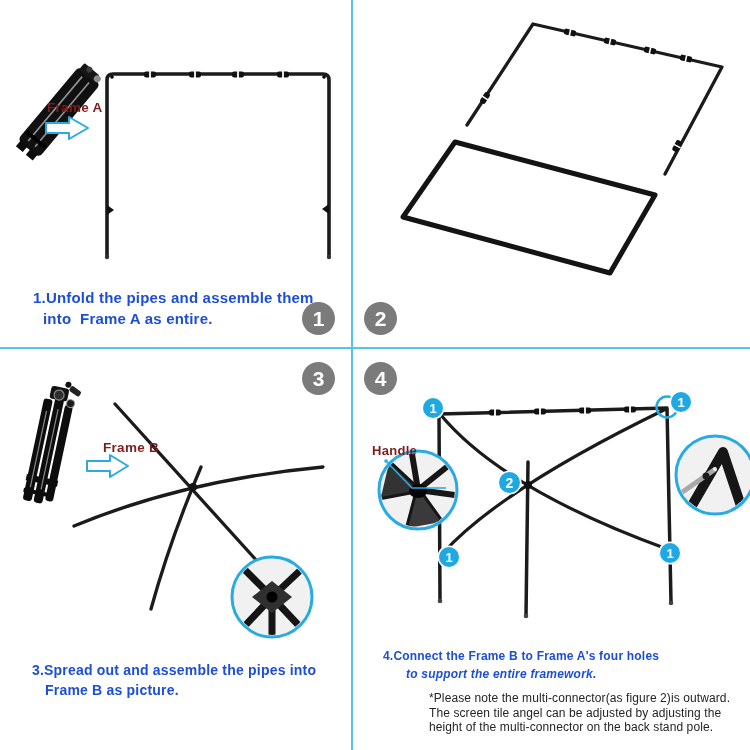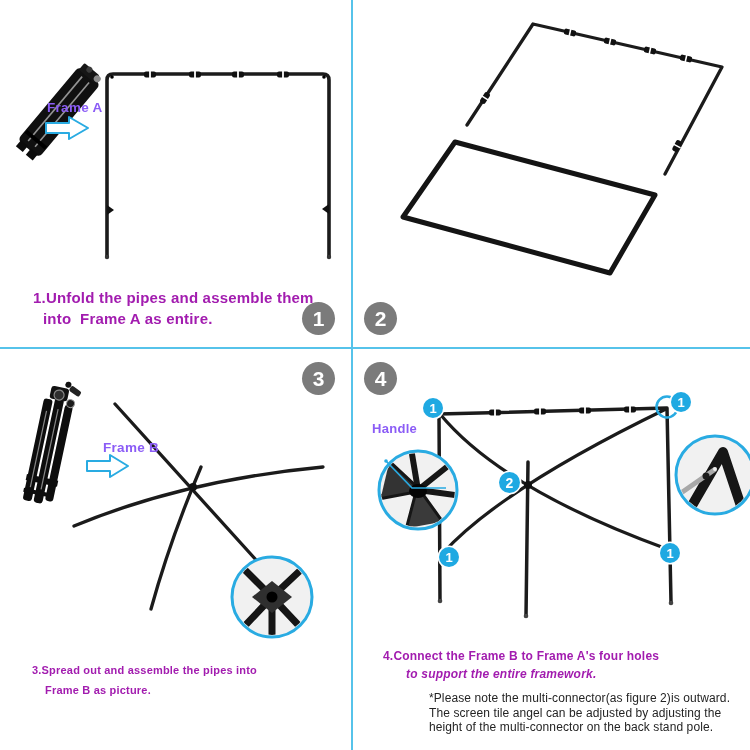--- a/index.html
+++ b/index.html
@@ -13,37 +13,37 @@
     background:#7b7b7b;color:#fff;font-weight:bold;font-size:21px;
     display:flex;align-items:center;justify-content:center;}
   .sc1{left:302px;top:302px;} .sc2{left:364px;top:302px;}
   .sc3{left:302px;top:362px;} .sc4{left:364px;top:362px;}
   .badge{position:absolute;z-index:5;width:20px;height:20px;border-radius:50%;
     background:#1fa9e2;color:#fff;font-weight:bold;font-size:13px;
     display:flex;align-items:center;justify-content:center;box-shadow:0 0 0 1.5px #ffffff;}
   .b1{left:423px;top:398px;} .b2{left:671px;top:392px;}
   .b3{left:439px;top:547px;} .b4{left:660px;top:543px;}
   .b5{left:499px;top:472px;width:21px;height:21px;font-size:14px;}
-  .caption{position:absolute;z-index:3;color:#a21caf;font-weight:bold;letter-spacing:.2px;}
+  .caption{position:absolute;z-index:3;color:#1d4ed8;font-weight:bold;letter-spacing:.2px;}
   .caption .ln{white-space:pre;}
   .s1{left:33px;top:287px;font-size:15px;line-height:21px;}
   .s1 .ind{padding-left:10px;}
   .s2{left:412px;top:290px;font-size:14.5px;line-height:19px;}
   .s2 .ind{padding-left:13px;}
-  .s3{left:32px;top:661px;font-size:11px;line-height:19.5px;}
+  .s3{left:32px;top:661px;font-size:14px;line-height:19.5px;}
   .s3 .ind{padding-left:13px;}
   .s4{left:383px;top:648px;font-size:12px;line-height:17.5px;}
   .s4 .ind{padding-left:23px;font-style:italic;}
   .note{position:absolute;z-index:3;left:402px;top:691px;font-size:12px;line-height:14.6px;
     font-weight:normal;color:#242424;letter-spacing:.1px;margin-left:27px;}
   .note .ln{white-space:pre;}
-  .lbl{position:absolute;z-index:3;font-weight:bold;color:#8b5cf6;letter-spacing:.3px;}
+  .lbl{position:absolute;z-index:3;font-weight:bold;color:#7f1d1d;letter-spacing:.3px;}
   .lbl-frame-a{left:47px;top:100px;font-size:13.5px;}
   .lbl-frame-b{left:84px;top:440px;font-size:13.5px;margin-left:19px;}
-  .lbl-handle{left:364px;top:421px;font-size:13px;padding-left:8px;}
+  .lbl-handle{left:364px;top:443px;font-size:13px;padding-left:8px;}
 </style>
 </head>
 <body>
 
 <div class="sheet">
 
   <div class="divider div-v"></div>
   <div class="divider div-h"></div>
 
   <svg class="art" width="750" height="750" viewBox="0 0 750 750">

